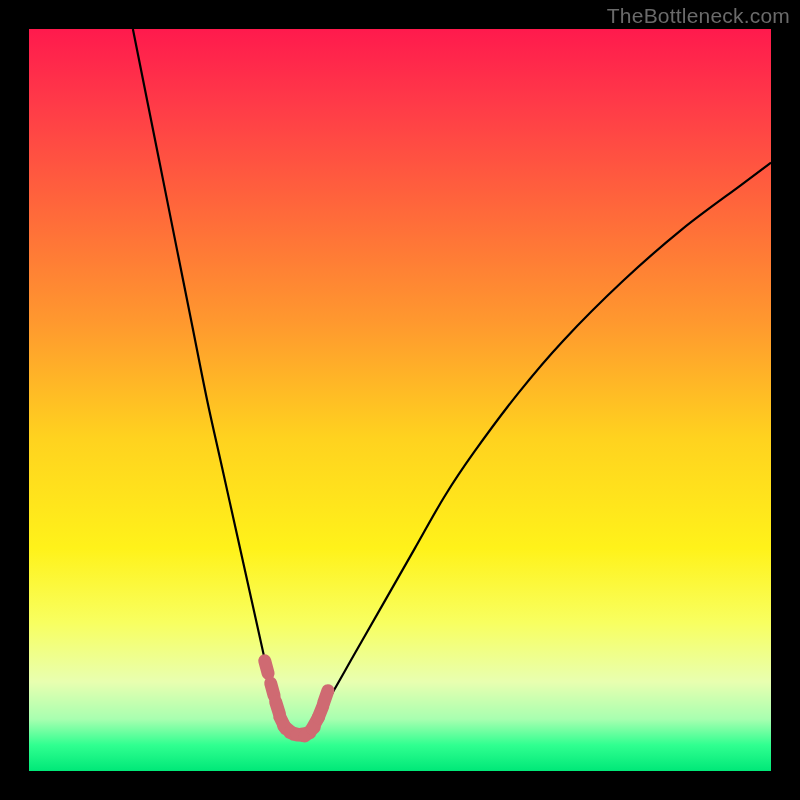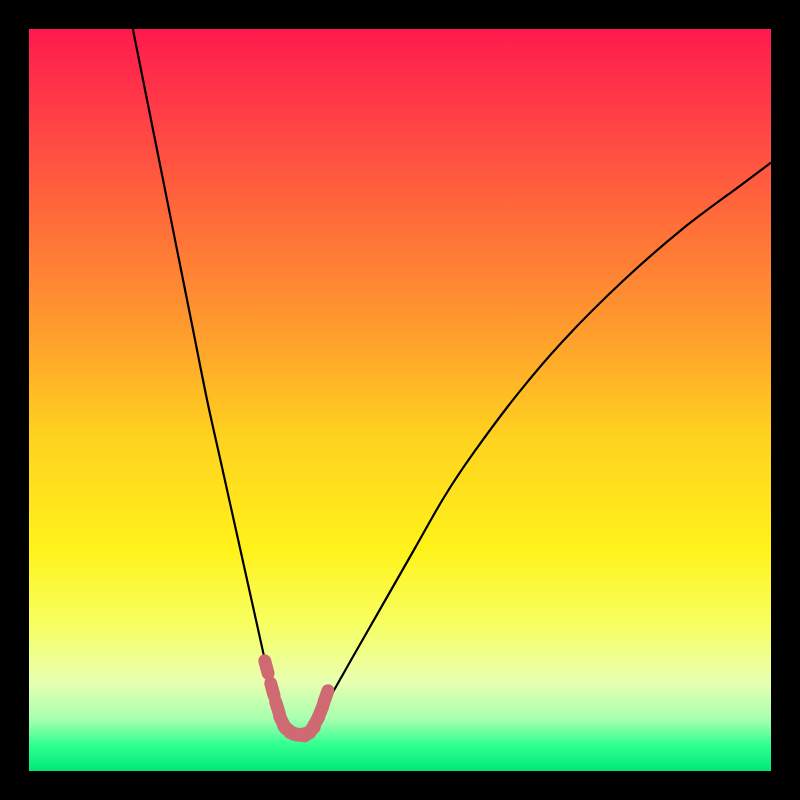--- a/index.html
+++ b/index.html
@@ -47,20 +47,21 @@
     font-size: 21px;
     font-weight: 500;
     letter-spacing: 0.2px;
   }
 </style>
 </head>
 <body>
 
 <div class="stage">
 
+  <div class="attribution">TheBottleneck.com</div>
 
   <div class="plot">
 
     <svg class="gradient-bg" viewBox="0 0 742 742" preserveAspectRatio="none">
       <defs>
         <linearGradient id="heat" x1="0" y1="0" x2="0" y2="1">
             <stop offset="0%" stop-color="#ff1a4d"></stop>
             <stop offset="10%" stop-color="#ff3a48"></stop>
             <stop offset="25%" stop-color="#ff6a3a"></stop>
             <stop offset="40%" stop-color="#ff9a2e"></stop>

